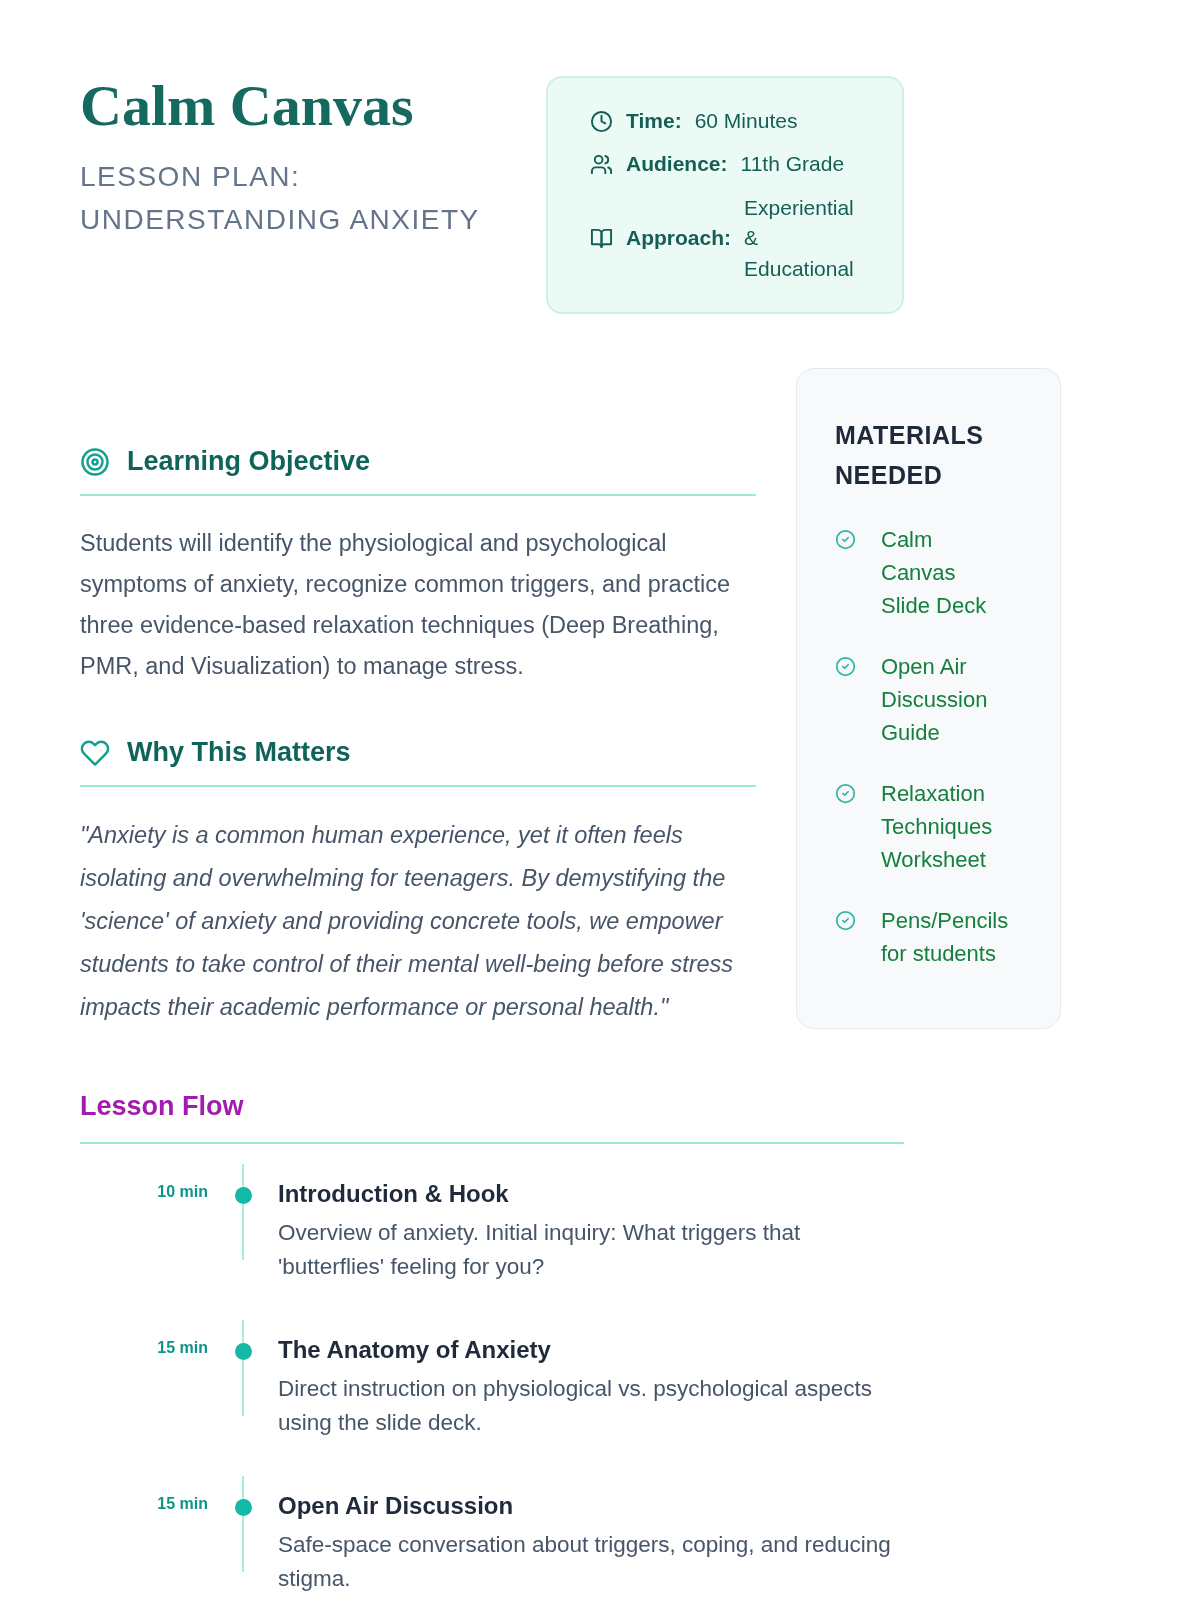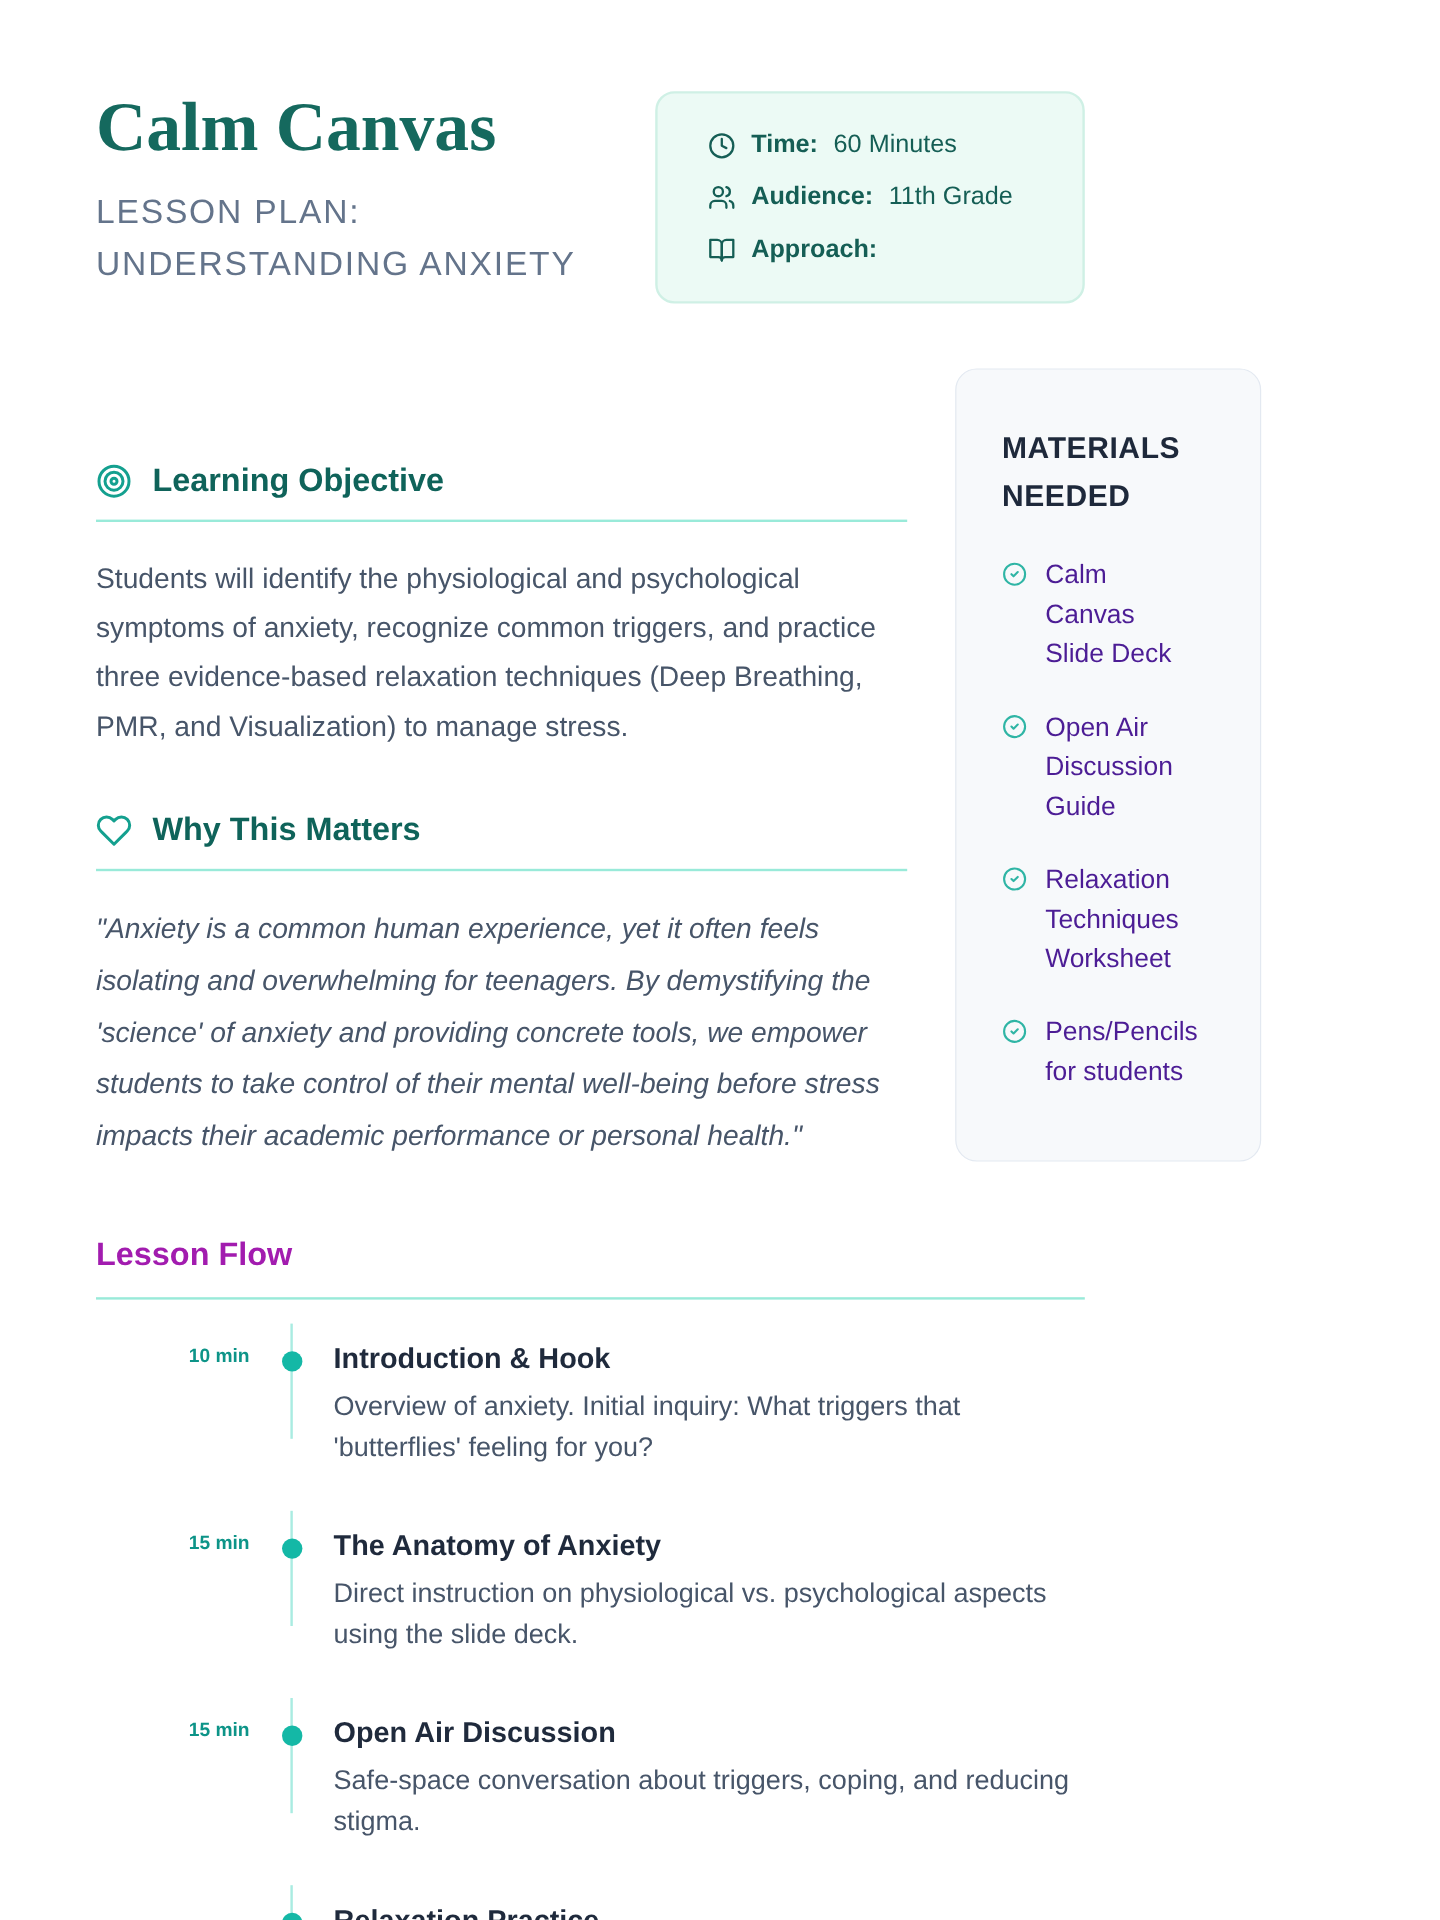--- a/index.html
+++ b/index.html
@@ -91,24 +91,24 @@
     font-size: 25px;
     font-weight: 800;
     letter-spacing: 0.5px;
     line-height: 1.6;
     color: #1e293b;
     margin-bottom: 28px;
   }
   .materials-list { list-style: none; }
   .materials-item {
     display: flex;
-    gap: 15px;
+    gap: 25px;
     font-size: 22px;
     line-height: 33px;
-    color: #4c1d95;
+    color: #15803d;
     margin-bottom: 28px;
   }
   .materials-item svg { width: 21px; height: 21px; flex-shrink: 0; margin-top: 6px; color: #2fb5a5; }
 
   
   .flow-section { margin-top: 62px; }
   .flow-heading { font-size: 27px; font-weight: 700; color: #a21caf; }
   .flow-rule { border: none; border-top: 2px solid #99ead9; margin-top: 20px; margin-bottom: 36px; }
   .flow-item { display: flex; position: relative; padding-bottom: 52px; }
   .flow-time {
@@ -180,20 +180,21 @@
           <span class="meta-value">11th Grade</span>
       </div>
       <div class="meta-row">
         <span style="display:flex;">
           <svg viewBox="0 0 24 24" fill="none" stroke="#155e55" stroke-width="2" stroke-linecap="round" stroke-linejoin="round">
               <path d="M2 3h6a4 4 0 0 1 4 4v14a3 3 0 0 0-3-3H2z"></path>
               <path d="M22 3h-6a4 4 0 0 0-4 4v14a3 3 0 0 1 3-3h7z"></path>
             </svg>
         </span>
         <span class="meta-label">Approach:</span>
+          <span class="meta-value" style="max-width:200px;">Experiential &amp; Educational</span>
       </div>
     </div>
   </div>
 
   <div class="main">
     <div class="left-col">
 
       <div class="objective-section">
         <div class="section-head">
           <span style="display:flex;">

